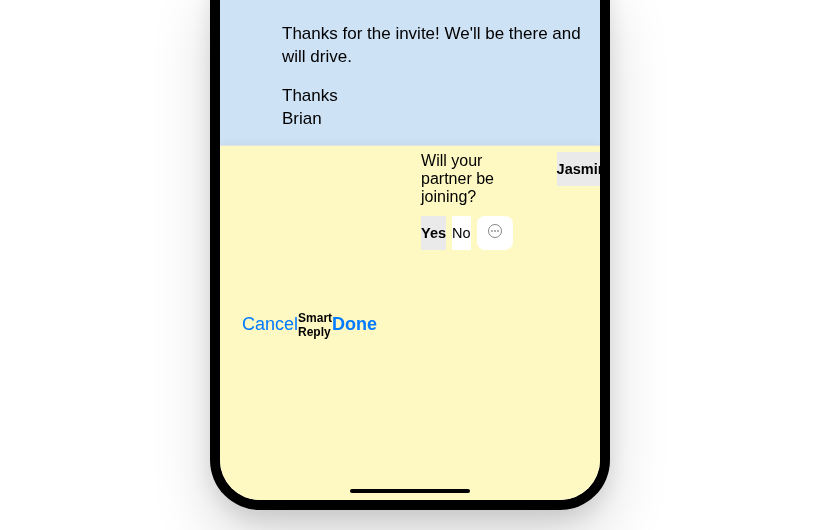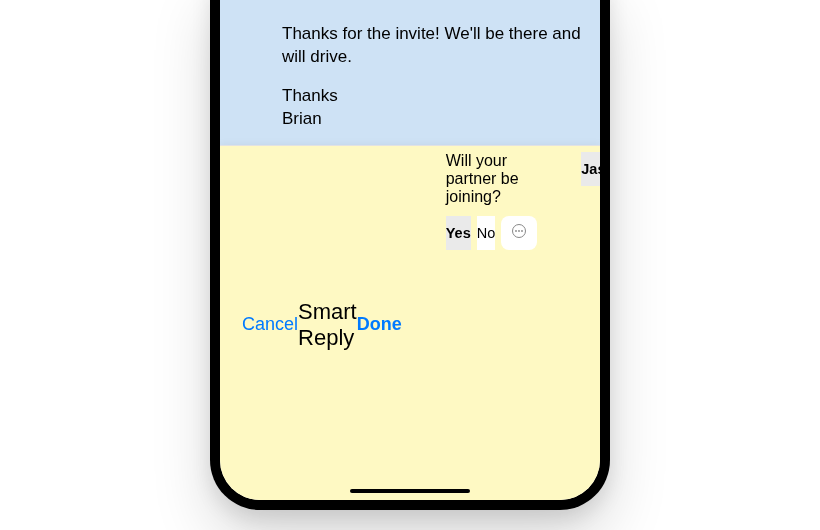--- a/index.html
+++ b/index.html
@@ -50,22 +50,22 @@
       display: flex;
       flex-direction: row;
     }
     .panel-header {
       display: flex;
       align-items: center;
       justify-content: space-between;
       padding: 14px 22px 10px 22px;
     }
     .panel-title {
-      font-size: 22px;
-      font-weight: 400;
+      font-size: 12px;
+      font-weight: 700;
       color: #000;
     }
     .link-btn {
       font-size: 18px;
       color: #007aff;
       background: none;
       border: none;
       font-family: inherit;
       cursor: pointer;
     }

